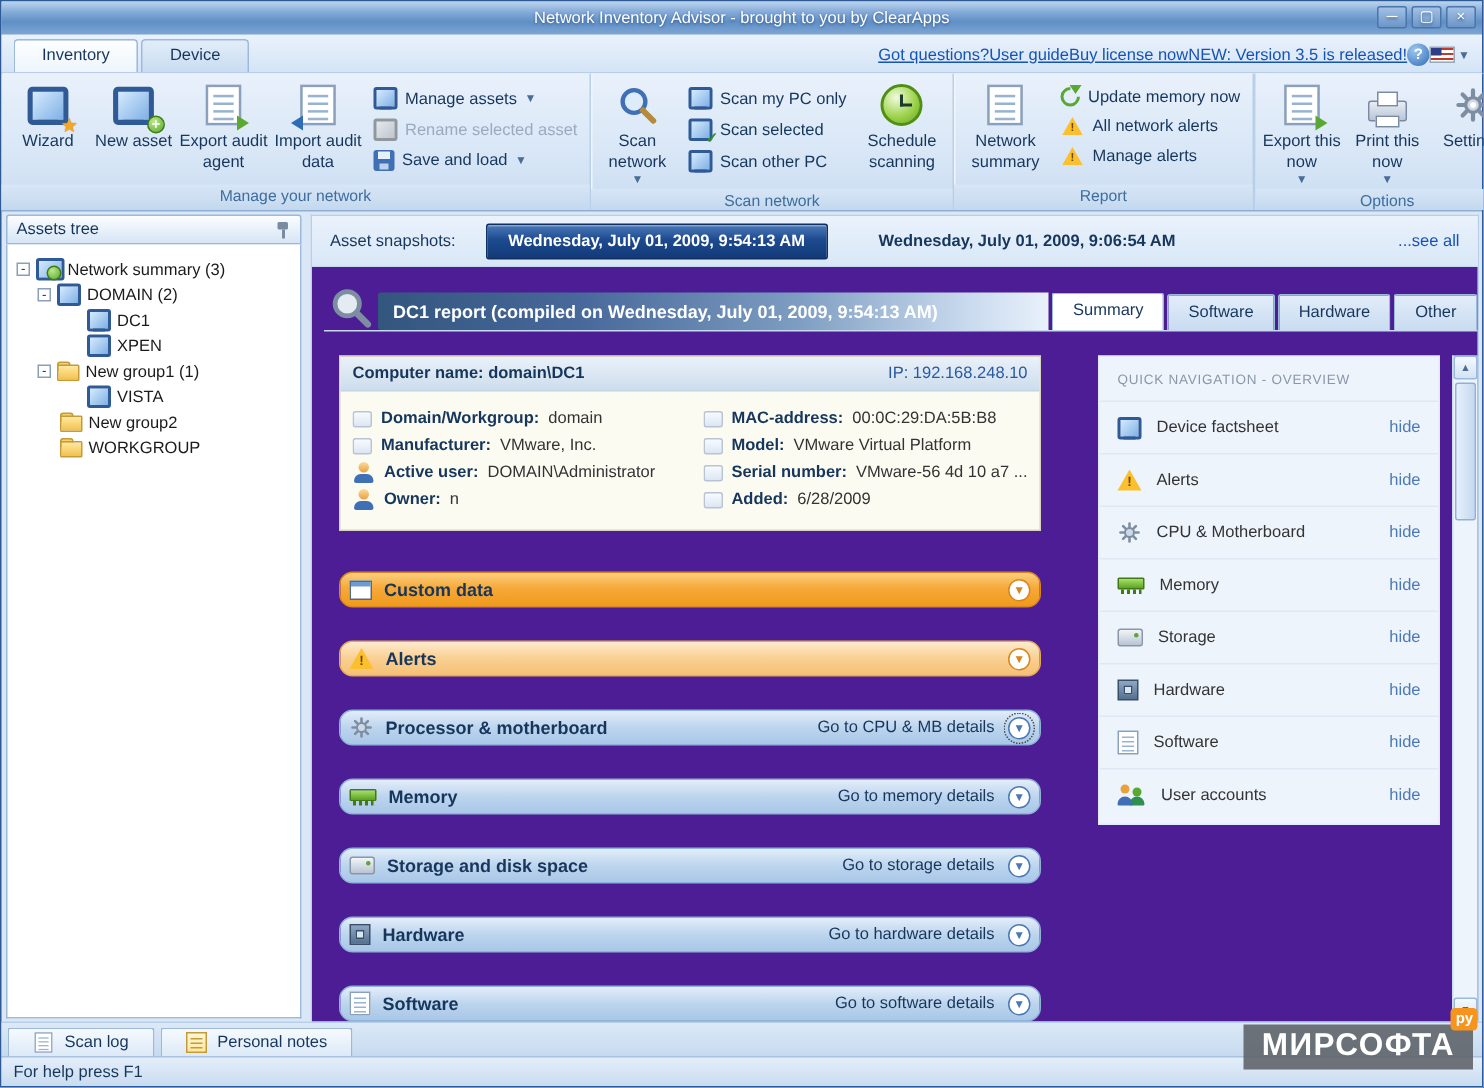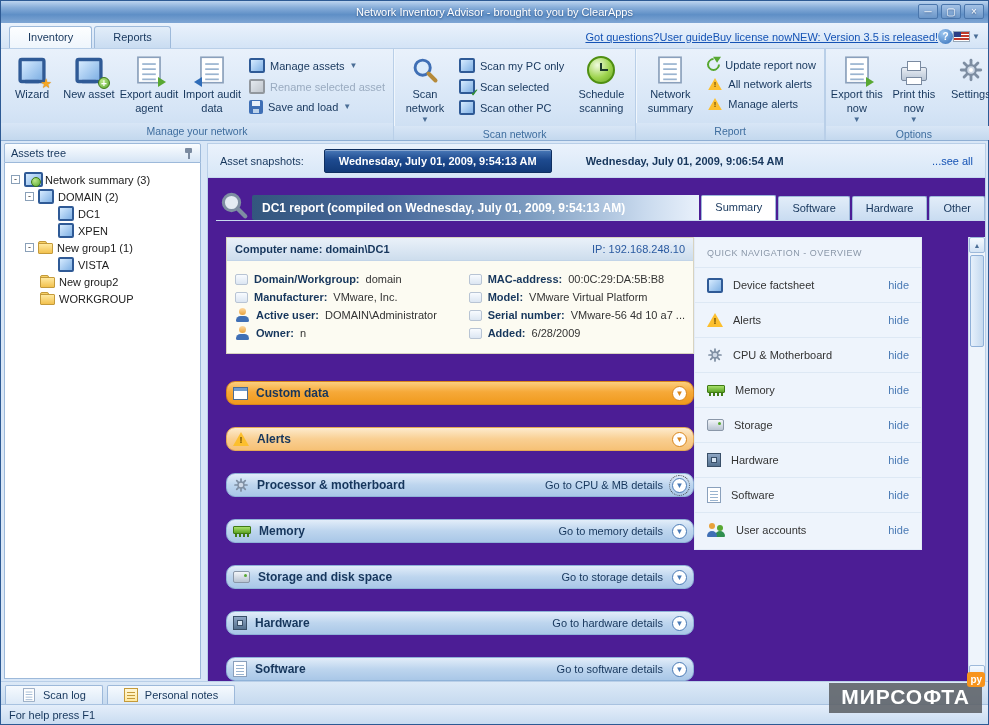--- a/index.html
+++ b/index.html
@@ -152,21 +152,21 @@
   .sec-btn{width:15px;height:15px;margin-left:auto;border-radius:50%;background:#fff;display:flex;align-items:center;justify-content:center;font-size:8px;flex:none;cursor:pointer}
   .sec .sec-link + .sec-btn{margin-left:0}
   .sec.orange{background:linear-gradient(#fccf7f,#f6a939 45%,#f09a1d);border:1px solid #d9861c}
   .sec.peach{background:linear-gradient(#fdebcd,#f9cf92 50%,#f6c176);border:1px solid #e5a955}
   .sec.blue{background:linear-gradient(#e2edf9,#bdd5ee 50%,#a9c7e7);border:1px solid #8fb2d8}
   .sec.orange .sec-btn{border:1px solid #d9861c;color:#d9861c}
   .sec.peach .sec-btn{border:1px solid #d9861c;color:#d9861c}
   .sec.blue .sec-btn{border:1px solid #4a7ab5;color:#4a7ab5}
   .sec-btn.focused{outline:1px dotted #444;outline-offset:2px}
 
-  .quicknav{width:228px;flex:none;align-self:flex-start;background:#eef4fc;border:1px solid #e2ebf7;padding-bottom:2px}
+  .quicknav{width:228px;flex:none;margin-left:38px;align-self:flex-start;background:#eef4fc;border:1px solid #e2ebf7;padding-bottom:2px}
   .qn-title{padding:10px 12px 9px;font-size:9px;letter-spacing:.5px;color:#8a97a8}
   .qn-item{display:flex;align-items:center;gap:10px;height:35px;padding:0 12px;border-top:1px solid #dde8f4;color:#333}
   .qn-hide{margin-left:auto;color:#4a7ab5;cursor:pointer}
 
   .vscroll{width:17px;flex:none;margin-left:auto;display:flex;flex-direction:column;background:#eef4fb;border-left:1px solid #cbdcee}
   .vs-btn{height:16px;flex:none;display:flex;align-items:center;justify-content:center;background:linear-gradient(#f4f9fe,#d3e3f5);
     border:1px solid #9db9da;border-radius:2px;color:#4a6d96;font-size:7px;cursor:pointer}
   .vs-btn.bottom{margin-top:auto}
   .vs-thumb{height:92px;margin:2px 1px;background:linear-gradient(90deg,#e6f0fb,#c4d9ef);border:1px solid #8fb0d8;border-radius:2px;cursor:pointer}
 
@@ -189,21 +189,21 @@
     <span>Network Inventory Advisor - brought to you by ClearApps</span>
     <div class="win-controls">
       <span class="win-btn">─</span>
       <span class="win-btn">▢</span>
       <span class="win-btn">×</span>
     </div>
   </div>
 
   <div class="tabrow">
     <div class="apptab active"><span>Inventory</span></div>
-    <div class="apptab"><span>Reports</span></div>
+    <div class="apptab"><span>Device</span></div>
     <div class="tab-links">
       <span class="lnk">Got questions?</span>
       <span class="lnk">User guide</span>
       <span class="lnk">Buy license now</span>
       <span class="lnk">NEW: Version 3.5 is released!</span>
       <span class="help-badge">?</span>
       <span class="flag-wrap">
         <span class="flag"></span>
         <span class="dd">▼</span>
       </span>
@@ -304,21 +304,21 @@
       <div class="rbody">
         <div class="rbig w62">
           <span class="bigicon">
               <span class="i i-page sc17"></span>
             </span>
           <span>Network summary</span>
         </div>
         <div class="rsmallcol">
           <div class="rsmall">
             <span class="i i-refresh"></span>
-            <span>Update report now</span>
+            <span>Update memory now</span>
           </div>
           <div class="rsmall">
             <span class="i i-warn sm"></span>
             <span>All network alerts</span>
           </div>
           <div class="rsmall">
             <span class="i i-warn sm"></span>
             <span>Manage alerts</span>
           </div>
         </div>

